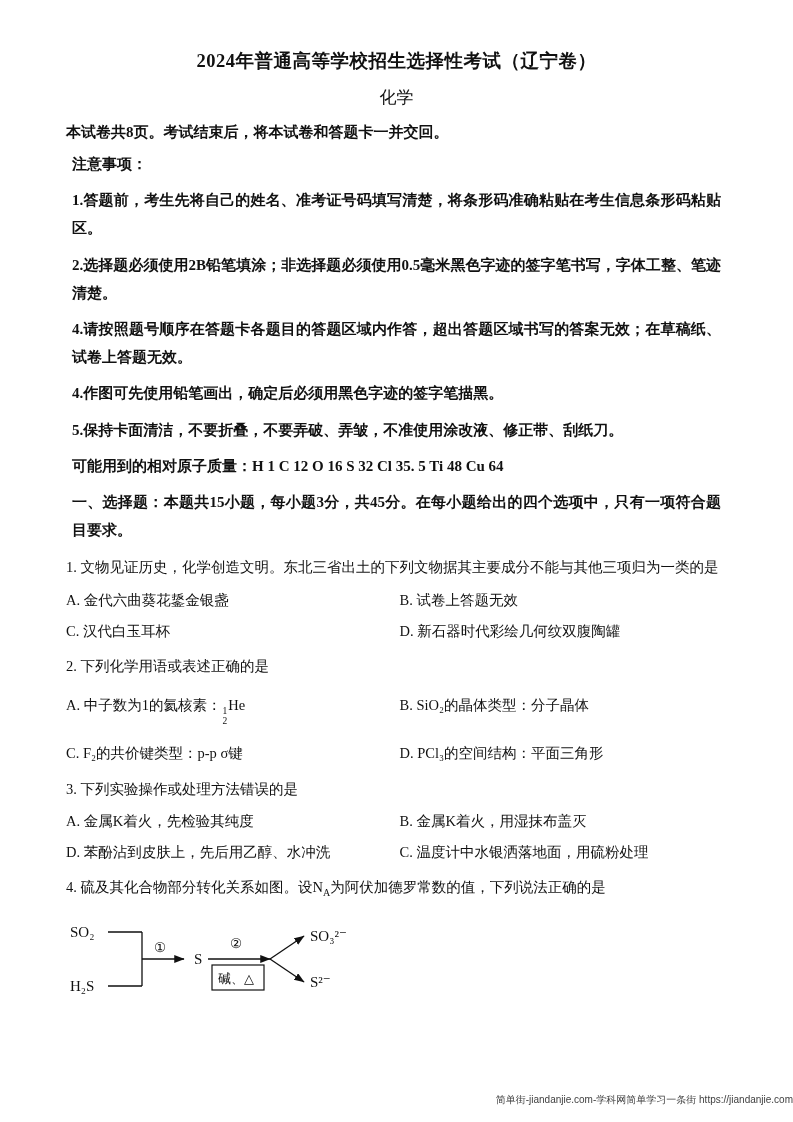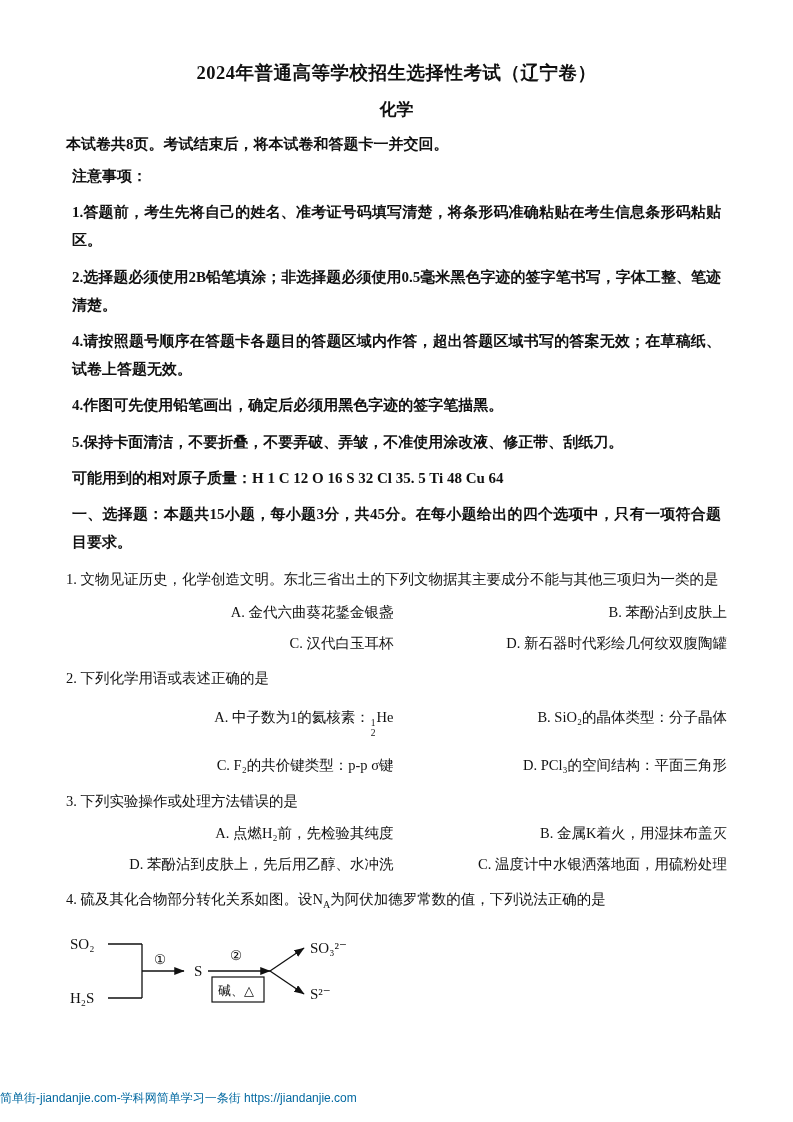--- a/index.html
+++ b/index.html
@@ -3,35 +3,35 @@
 <meta charset="utf-8">
 <style>
   * { box-sizing: border-box; }
   html, body { margin: 0; padding: 0; background: #ffffff; }
   .page {
     width: 793px; height: 1122px; margin: 0 auto; position: relative;
     background: #ffffff; color: #111;
     font-family: "Liberation Serif", "DejaVu Serif", serif;
     padding: 48px 66px 0 66px; overflow: hidden;
   }
-  .title   { margin: 12px; text-align: center; font-size: 18.5px; font-weight: 700; letter-spacing: 0.5px; }
-  .subject { margin: 13px 0 0; text-align: center; font-size: 17px; font-weight: 700; }
+  .title   { margin: 0; text-align: center; font-size: 18.5px; font-weight: 700; letter-spacing: 0.5px; }
+  .subject { margin: 13px 0 0; text-align: center; font-size: 17px; font-weight: 400; }
   .exam-note { margin: 14px 0 0; text-align: left; font-size: 15px; font-weight: 700; }
   .line { font-size: 15px; line-height: 1.88; margin: 8px 6px 0; font-weight: 700; text-align: justify; }
   .stem { font-size: 14.5px; line-height: 1.75; margin: 11px 0 0; font-weight: 400; }
   .options { display: grid; grid-template-columns: 1fr 1fr; column-gap: 6px; font-size: 14.5px; }
-  .opt { padding: 8px 0 0; line-height: 1.6; font-weight: 400; text-align: right; }
+  .opt { padding: 8px 0 0; line-height: 1.6; font-weight: 400; }
   .opt-tall { padding-top: 15px; }
   .iso { display: inline-flex; flex-direction: column; align-items: center; line-height: 1.05; font-size: 9.5px; vertical-align: -4px; margin: 0 1px; }
   sub.small { font-size: 10px; }
   .diagram-wrap { margin: 10px 0 0 2px; }
   svg text { font-family: inherit; fill: #111; }
   .footer {
-    position: absolute; left: 0; right: 0; bottom: 15px; text-align: left;
-    color: #0369a1; font-size: 12px;
+    position: absolute; left: 0; right: 0; bottom: 15px; text-align: right;
+    color: #404040; font-size: 10px;
     font-family: "Liberation Sans", "DejaVu Sans", sans-serif;
   }
 </style>
 </head>
 <body>
 
 <div class="page">
 
   <h1 class="title">2024年普通高等学校招生选择性考试（辽宁卷）</h1>
   <h2 class="subject">化学</h2>
@@ -43,41 +43,41 @@
   <p class="line">4.请按照题号顺序在答题卡各题目的答题区域内作答，超出答题区域书写的答案无效；在草稿纸、试卷上答题无效。</p>
   <p class="line">4.作图可先使用铅笔画出，确定后必须用黑色字迹的签字笔描黑。</p>
   <p class="line">5.保持卡面清洁，不要折叠，不要弄破、弄皱，不准使用涂改液、修正带、刮纸刀。</p>
   <p class="line">可能用到的相对原子质量：H 1  C 12  O 16  S 32  Cl 35. 5  Ti 48  Cu 64</p>
 
   <p class="line">一、选择题：本题共15小题，每小题3分，共45分。在每小题给出的四个选项中，只有一项符合题目要求。</p>
 
   <p class="stem">1. 文物见证历史，化学创造文明。东北三省出土的下列文物据其主要成分不能与其他三项归为一类的是</p>
   <div class="options">
     <div class="opt">A. 金代六曲葵花鋬金银盏</div>
-    <div class="opt">B. 苯酚沾到皮肤上</div>
+    <div class="opt">B. 试卷上答题无效</div>
     <div class="opt">C. 汉代白玉耳杯</div>
     <div class="opt">D. 新石器时代彩绘几何纹双腹陶罐</div>
   </div>
 
   <p class="stem">2. 下列化学用语或表述正确的是</p>
   <div class="options">
     <div class="opt opt-tall">
       <span>A. 中子数为1的氦核素：</span><span class="iso">
           <span>1</span>
           <span>2</span>
         </span><span>He</span>
     </div>
     <div class="opt opt-tall">B. SiO₂的晶体类型：分子晶体</div>
     <div class="opt opt-tall">C. F₂的共价键类型：p-p σ键</div>
     <div class="opt opt-tall">D. PCl₃的空间结构：平面三角形</div>
   </div>
 
   <p class="stem">3. 下列实验操作或处理方法错误的是</p>
   <div class="options">
-    <div class="opt">A. 点燃H₂前，先检验其纯度</div>
+    <div class="opt">A. 金属K着火，先检验其纯度</div>
     <div class="opt">B. 金属K着火，用湿抹布盖灭</div>
     <div class="opt">D. 苯酚沾到皮肤上，先后用乙醇、水冲洗</div>
     <div class="opt">C. 温度计中水银洒落地面，用硫粉处理</div>
   </div>
 
   <p class="stem">
     <span>4. 硫及其化合物部分转化关系如图。设N</span><sub class="small">A</sub><span>为阿伏加德罗常数的值，下列说法正确的是</span>
   </p>
 
   <div class="diagram-wrap">

